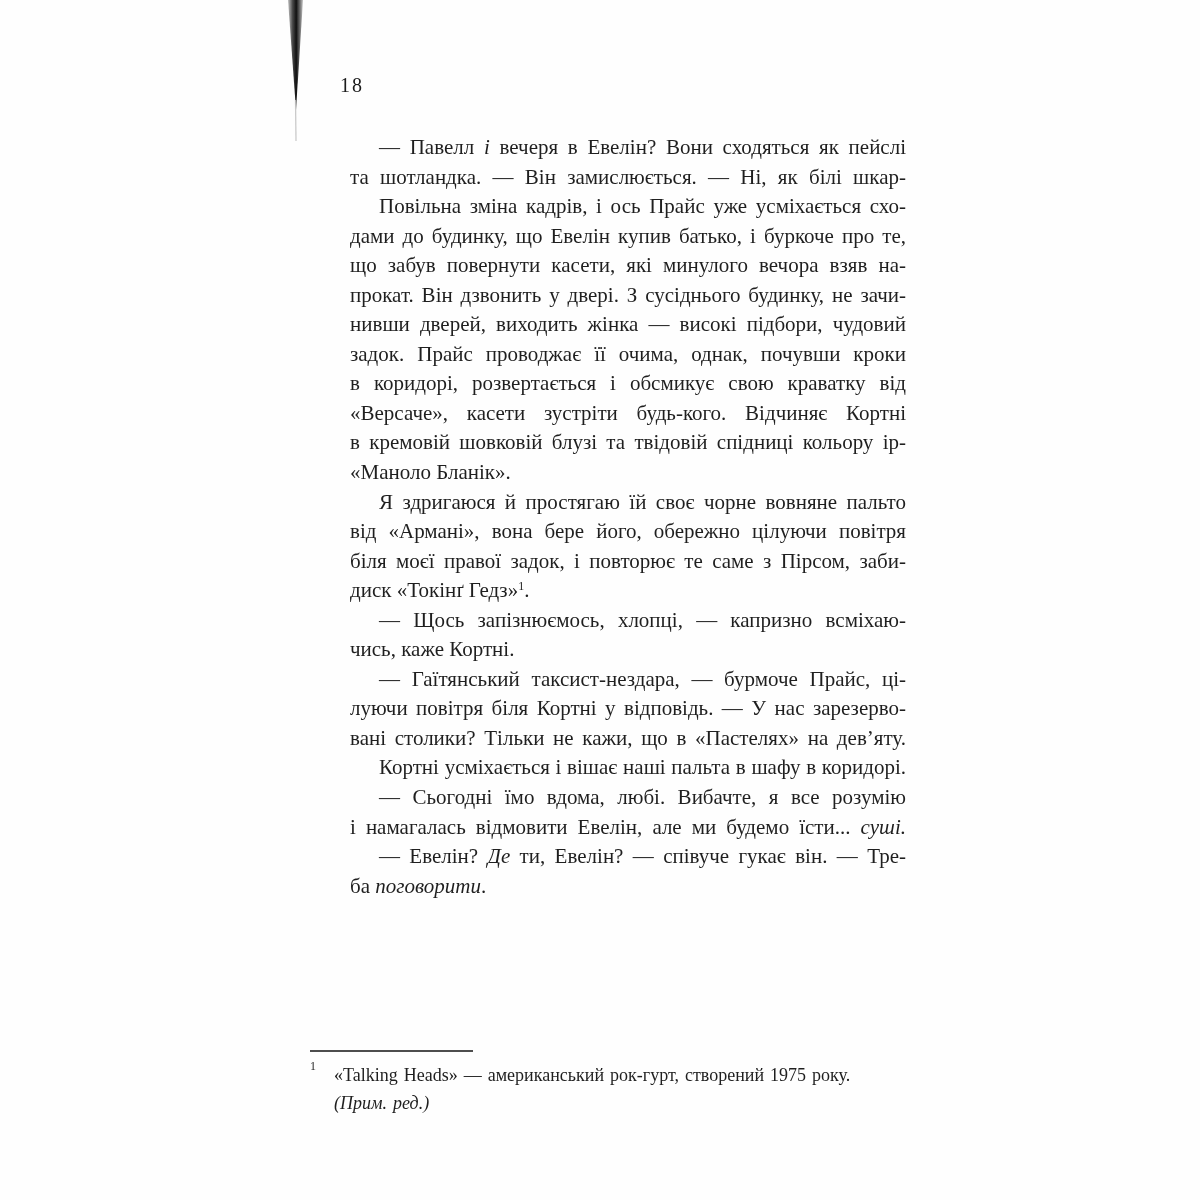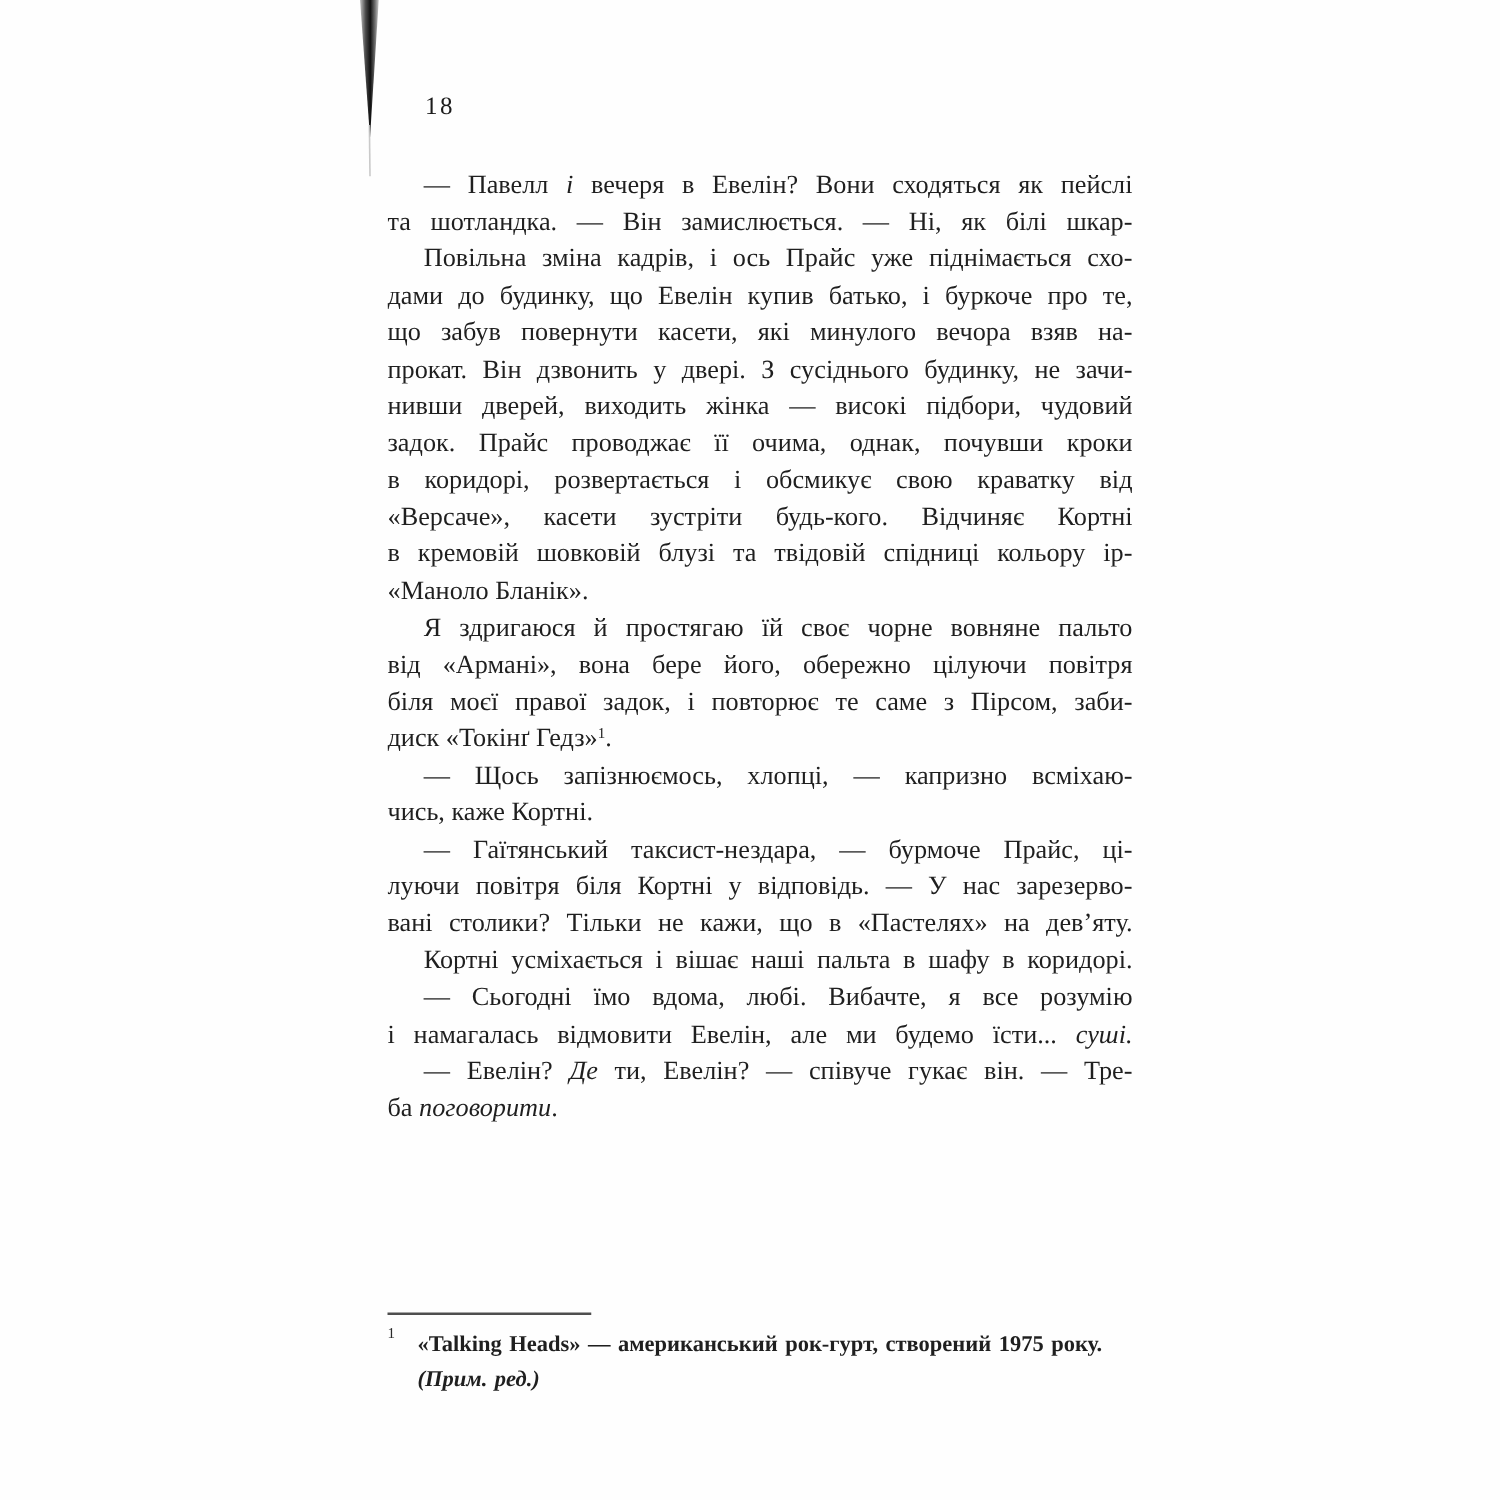--- a/index.html
+++ b/index.html
@@ -25,20 +25,21 @@
   .body-text {
     position: absolute; left: 310px; top: 133px;
     width: 596px;
     font-size: 21px; line-height: 29.55px;
     color: #1f1f1f;
   }
   .paragraph { margin: 0; }
   .line {
     height: 29.55px; overflow: hidden;
     text-align: left;
+    margin-left: 40px;
   }
   .line.just {
     text-align: justify;
     text-align-last: justify;
   }
   .line.first { padding-left: 29px; }
   .it { font-style: italic; }
   .body-text sup, .footnote sup {
     font-size: 12px; line-height: 0; vertical-align: 7px;
   }
@@ -53,21 +54,21 @@
     font-size: 18px; line-height: 27.5px;
     color: #1f1f1f;
     word-spacing: 1.5px;
   }
   .fn-marker {
     position: absolute; left: 0; top: 4px;
     font-size: 12px;
     color: #2a2a2a;
   }
   .fn-lines { padding-left: 24px; }
-  .fn-line { height: 27.5px; overflow: hidden; font-weight: bold; }
+  .fn-line { height: 27.5px; overflow: hidden; }
 </style>
 </head>
 <body>
 
 <div class="book-page" style="background: rgb(254, 254, 254);">
 
   <svg class="ink-streak" width="46" height="146" viewBox="0 0 46 146" aria-hidden="true">
     <defs>
       <linearGradient id="inkg" x1="0" y1="0" x2="1" y2="0">
         <stop offset="0" stop-color="#c3c3c3"></stop>
@@ -82,21 +83,21 @@
   </svg>
 
   <div class="page-number">18</div>
 
   <div class="body-text" style="color: rgb(31, 31, 31);">
       <div class="paragraph">
         <div class="line just first"><span>— Павелл </span><span class="it">і</span><span> вечеря в Евелін? Вони сходяться як пейслі</span></div>
         <div class="line just"><span>та шотландка. — Він замислюється. — Ні, як білі шкар-</span></div>
       </div>
       <div class="paragraph">
-        <div class="line just first"><span>Повільна зміна кадрів, і ось Прайс уже піднімається схо-</span></div>
+        <div class="line just first"><span>Повільна зміна кадрів, і ось Прайс уже усміхається схо-</span></div>
         <div class="line just"><span>дами до будинку, що Евелін купив батько, і буркоче про те,</span></div>
         <div class="line just"><span>що забув повернути касети, які минулого вечора взяв на-</span></div>
         <div class="line just"><span>прокат. Він дзвонить у двері. З сусіднього будинку, не зачи-</span></div>
         <div class="line just"><span>нивши дверей, виходить жінка — високі підбори, чудовий</span></div>
         <div class="line just"><span>задок. Прайс проводжає її очима, однак, почувши кроки</span></div>
         <div class="line just"><span>в коридорі, розвертається і обсмикує свою краватку від</span></div>
         <div class="line just"><span>«Версаче», касети зустріти будь-кого. Відчиняє Кортні</span></div>
         <div class="line just"><span>в кремовій шовковій блузі та твідовій спідниці кольору ір-</span></div>
         <div class="line"><span>«Маноло Бланік».</span></div>
       </div>

